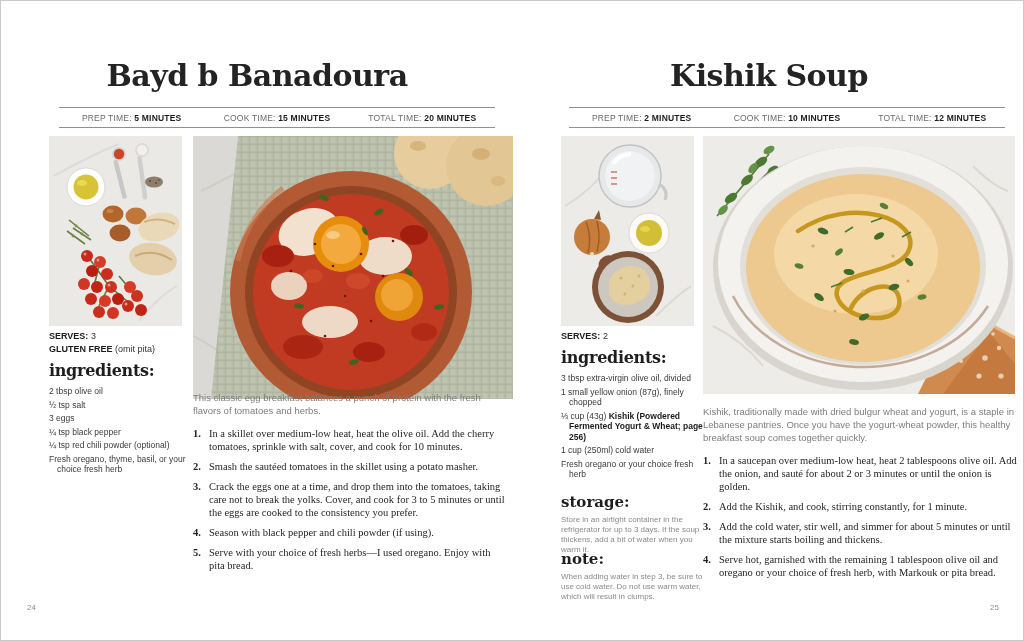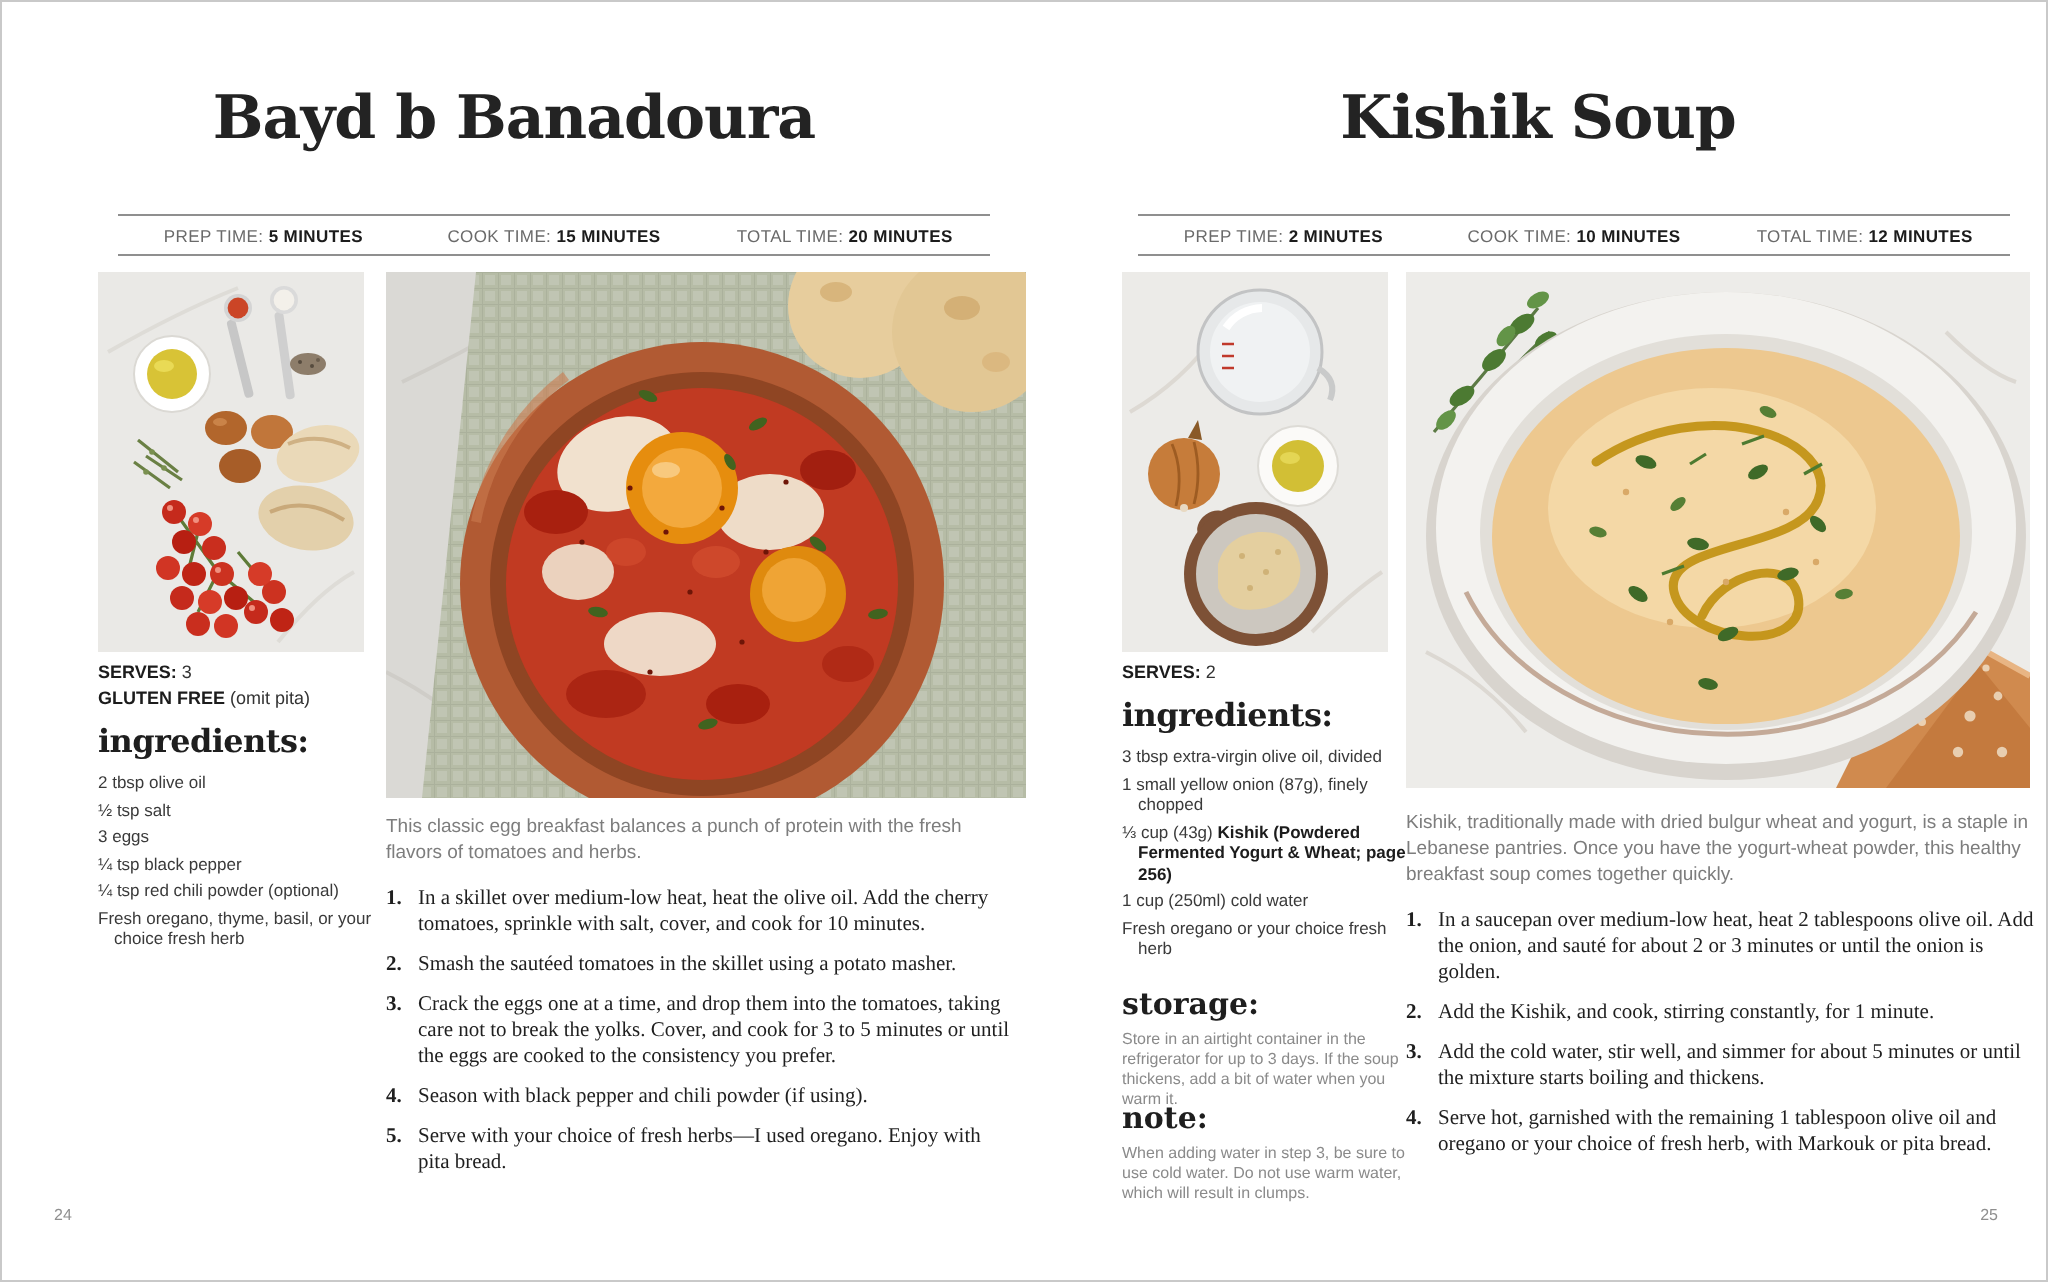--- a/index.html
+++ b/index.html
@@ -6,21 +6,21 @@
   .spread{
     position:relative;width:1022px;height:639px;
     border:1px solid #c9c9c9;background:#ffffff;overflow:hidden;
     font-family:"Liberation Sans",sans-serif;color:#222;
   }
   .page{position:absolute;top:0;width:512px;height:639px;}
   .page-left{left:0;}
   .page-right{left:512px;}
 
   .recipe-title{
-    position:absolute;top:42px;left:0;width:100%;text-align:center;
+    position:absolute;top:58px;left:0;width:100%;text-align:center;
     font-family:"DejaVu Serif",serif;font-weight:bold;font-size:30px;
     letter-spacing:-0.5px;color:#232323;line-height:34px;
   }
   .recipe-subtitle{
     position:absolute;top:85px;left:0;width:100%;text-align:center;
     font-size:11px;font-weight:bold;letter-spacing:2px;color:#2a2a2a;
   }
   .timebar{
     position:absolute;top:106px;height:19px;
     border-top:1px solid #8f8f8f;border-bottom:1px solid #8f8f8f;
@@ -50,21 +50,21 @@
   .ing-list li{margin-bottom:3px;padding-left:8px;text-indent:-8px;}
   .ing-list b{color:#1c1c1c;}
 
   .aux-block{position:absolute;left:48px;width:143px;}
   .aux-heading{
     font-family:"DejaVu Serif",serif;font-weight:bold;font-size:15px;
     color:#1e1e1e;margin:0 0 4px 0;
   }
   .aux-text{font-size:8px;line-height:10px;color:#8a8a8a;}
 
-  .main-col-left{position:absolute;left:192px;top:406px;width:314px;}
+  .main-col-left{position:absolute;left:192px;top:390px;width:314px;}
   .main-col-right{position:absolute;left:190px;top:404px;width:316px;}
   .intro{font-size:9.5px;line-height:13px;color:#7d7d7d;margin:0 0 10px 0;}
   .steps{list-style:none;margin:0;padding:0;
     font-family:"Liberation Serif",serif;font-size:10.5px;line-height:13px;color:#1f1f1f;}
   .steps li{display:flex;margin-bottom:7px;}
   .step-num{width:16px;flex:0 0 16px;font-weight:bold;}
   .step-text{flex:1;}
 
   .pageno{position:absolute;top:602px;font-size:8px;color:#8f8f8f;}
   .pageno-left{left:26px;}

